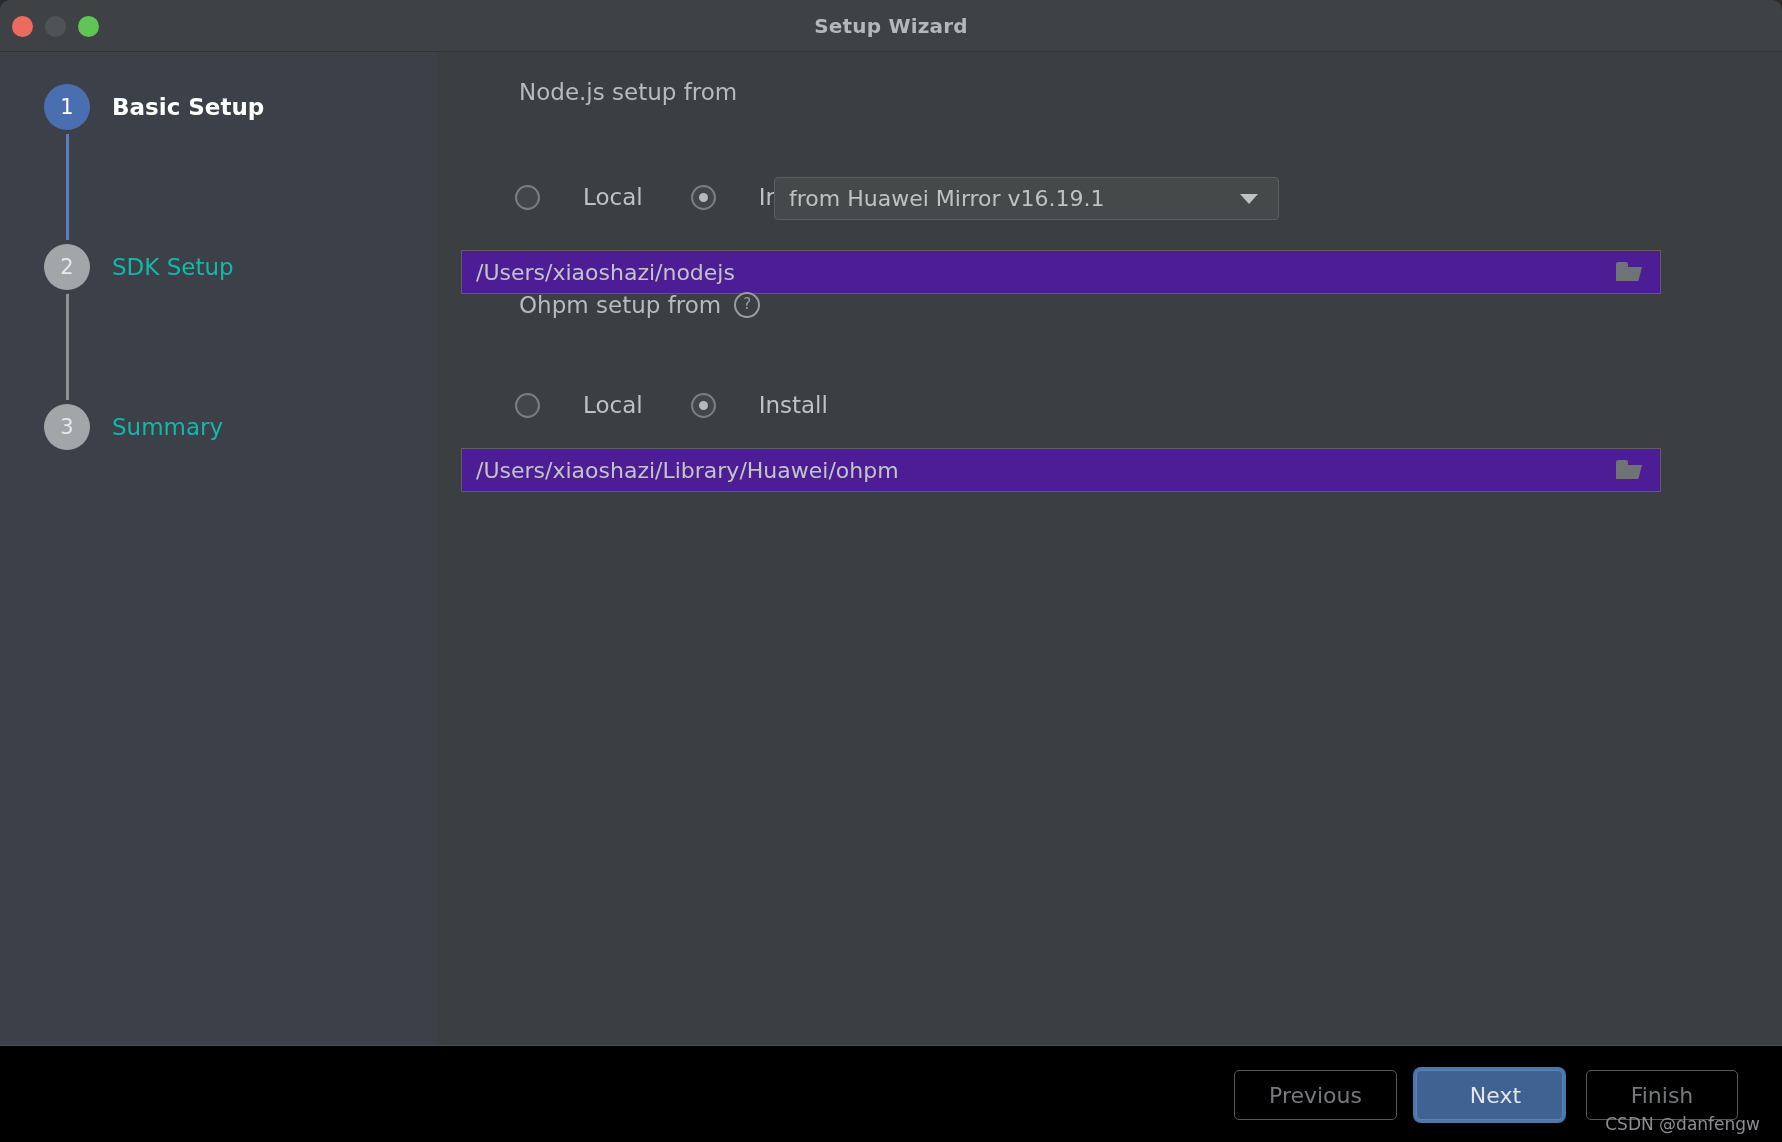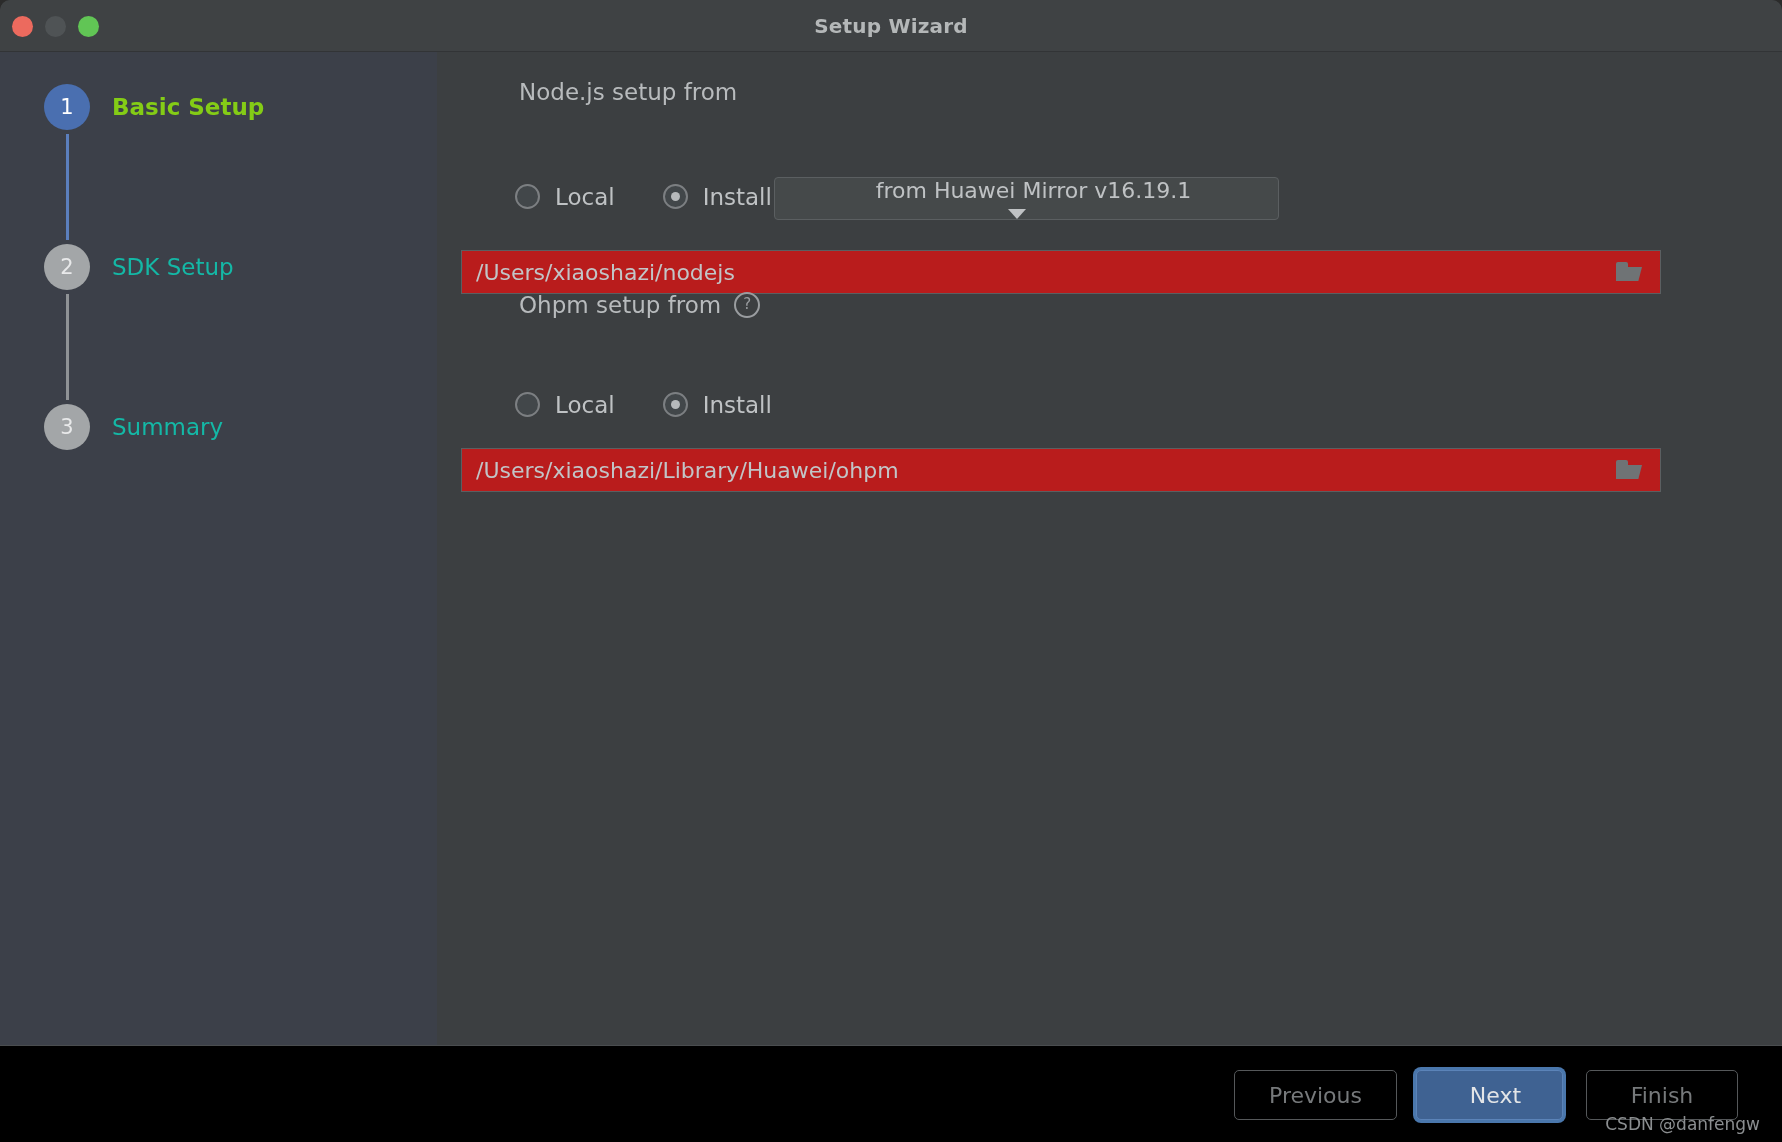--- a/index.html
+++ b/index.html
@@ -78,21 +78,21 @@
     color: #ffffff;
     flex: 0 0 auto;
   }
   .step-circle.active   { background: #4a6fb0; }
   .step-circle.inactive { background: #a3a6a8; color: #e8e9ea; }
   .step-label {
     margin-left: 22px;
     font-size: 23px;
     white-space: nowrap;
   }
-  .step-label.active   { color: #84cc16; font-weight: bold; }
+  .step-label.active   { color: #ffffff; font-weight: bold; }
   .step-label.inactive { color: #14b8a6; }
   #step1 { top: 32px; }
   #step2 { top: 192px; }
   #step3 { top: 352px; }
   .connector {
     position: absolute;
     left: 66px;
     width: 3px;
   }
   #connector1 { top: 82px; height: 106px; background: #5b7fbd; }
@@ -132,22 +132,23 @@
 
   .radio-row {
     position: absolute;
     display: flex;
     align-items: center;
   }
   #nodejs-radios { left: 78px; top: 132px; }
   #ohpm-radios   { left: 78px; top: 340px; }
   .radio-item {
     display: flex;
-    align-items: flex-start;
+    align-items: flex-end;
     margin-right: 48px;
+    gap: 28px;
   }
   .radio-dot {
     width: 25px;
     height: 25px;
     border-radius: 50%;
     border: 2px solid #7c7f82;
     background: #42474a;
     box-sizing: border-box;
     display: flex;
     align-items: center;
@@ -174,21 +175,20 @@
     left: 337px;
     top: 125px;
     width: 505px;
     height: 43px;
     background: #45494a;
     border: 1px solid #5b5f61;
     border-radius: 4px;
     box-sizing: border-box;
     display: flex;
     align-items: center;
-    flex-direction: column;
   }
   #version-combo .combo-text {
     margin-left: 14px;
     font-size: 22px;
     color: #bfc2c4;
     white-space: nowrap;
     flex: 1 1 auto;
     overflow: hidden;
   }
   .combo-arrow {
@@ -199,21 +199,21 @@
     margin-right: 20px;
     flex: 0 0 auto;
   }
 
   
   .path-field {
     position: absolute;
     left: 24px;
     width: 1200px;
     height: 44px;
-    background: #b91c1c;
+    background: #4c1d95;
     border: 1px solid #5b5f61;
     box-sizing: border-box;
     display: flex;
     align-items: center;
     gap: 45px;
   }
   #nodejs-path { top: 198px; }
   #ohpm-path   { top: 396px; }
   .path-text {
     margin-left: 14px;

